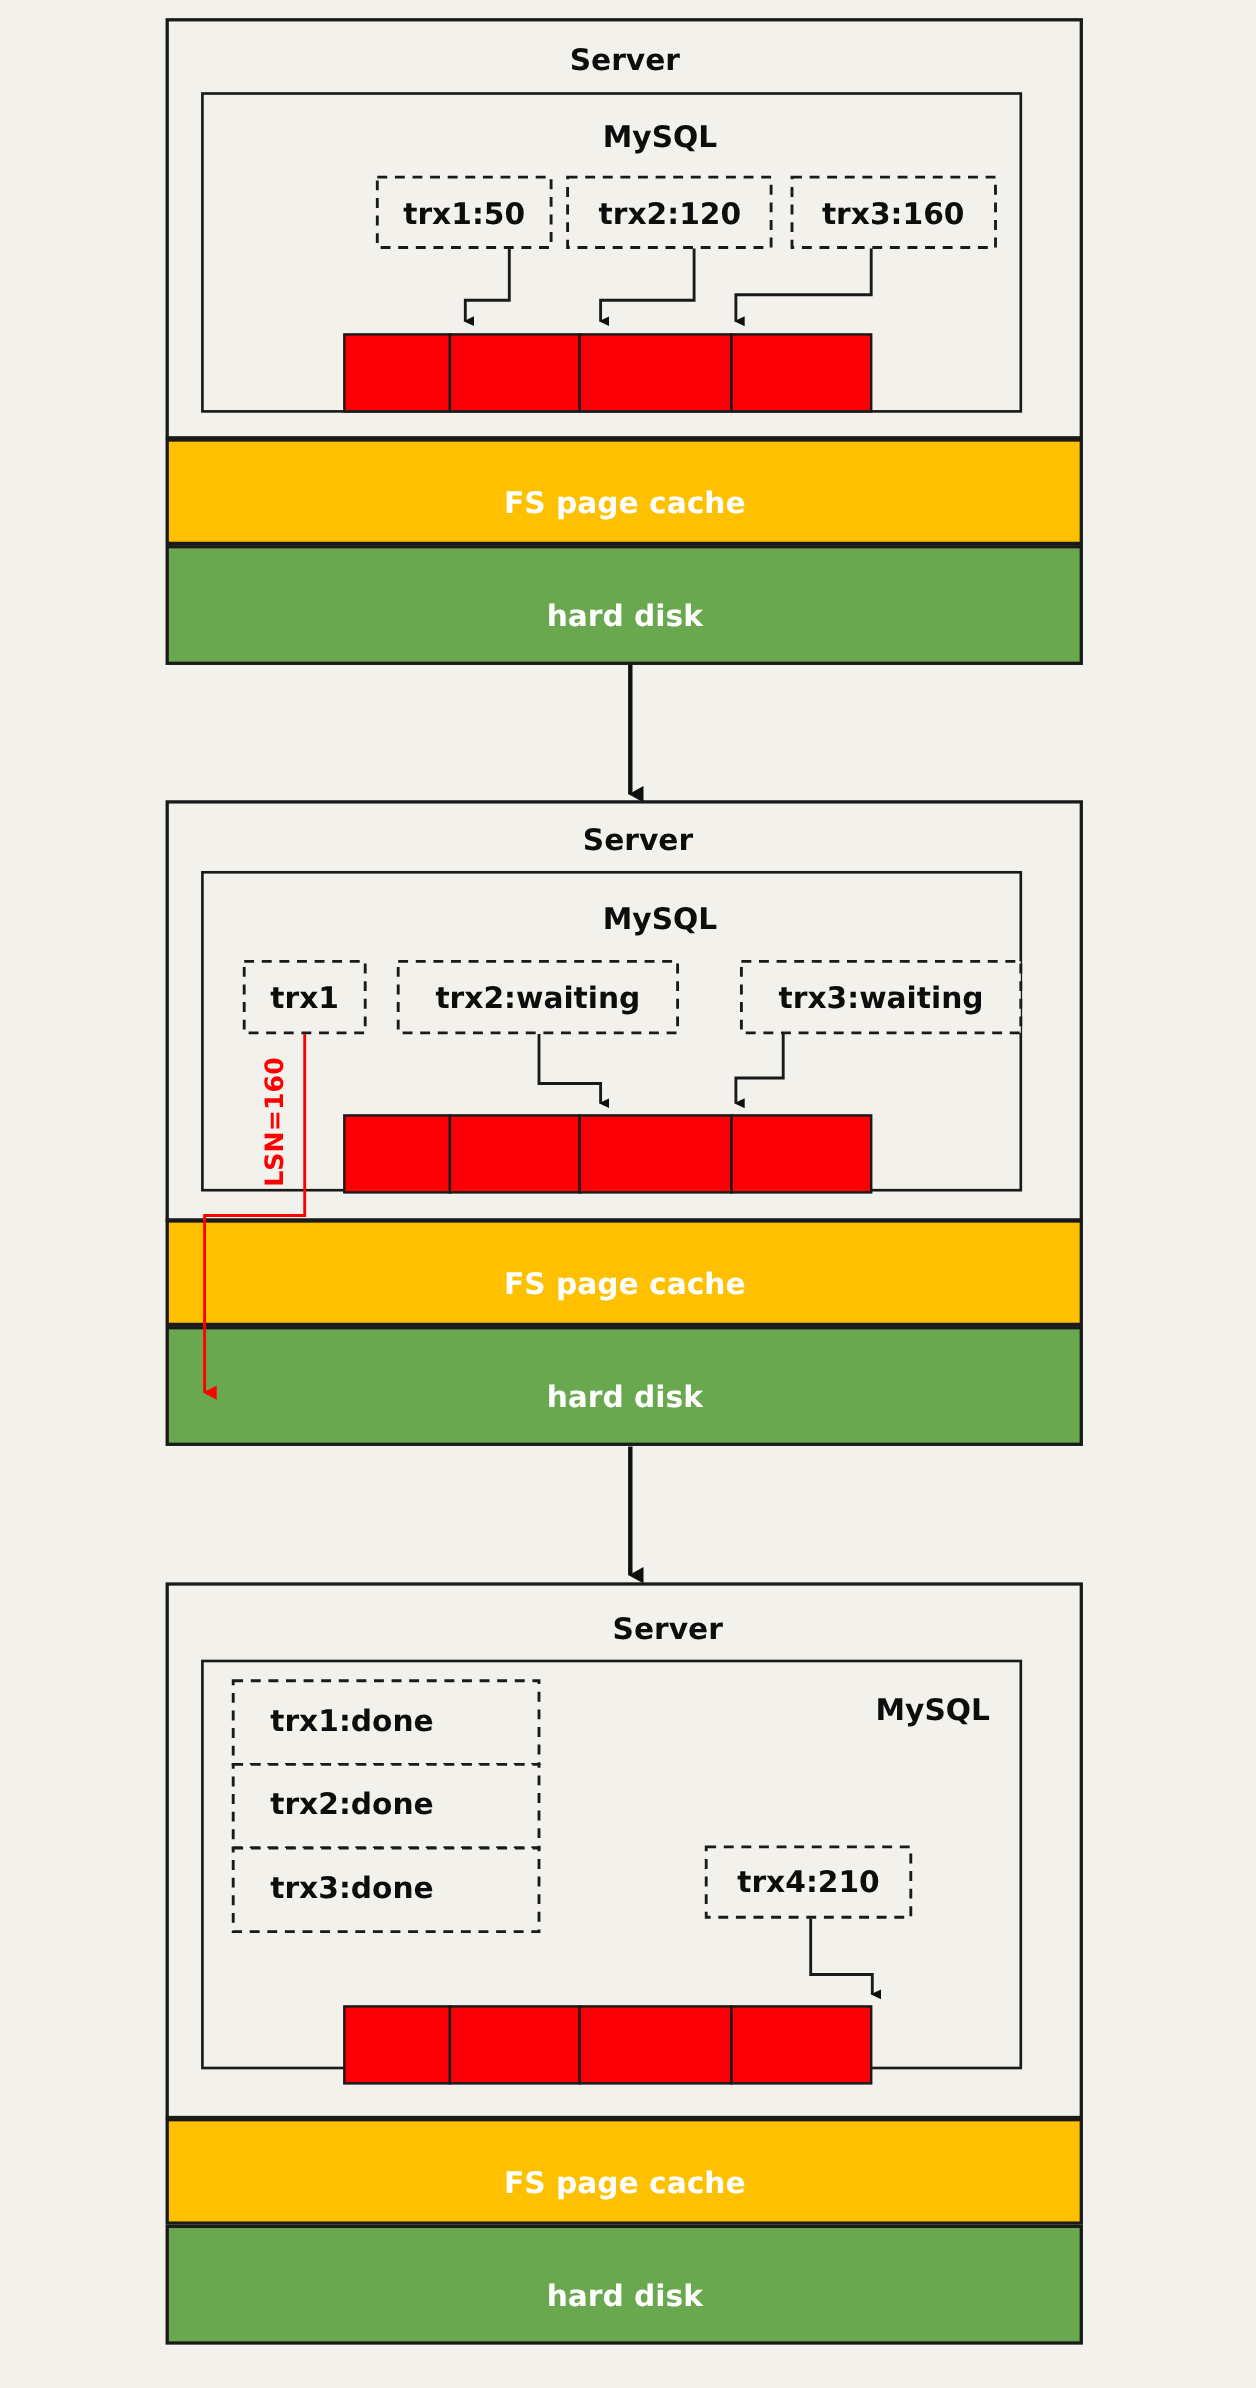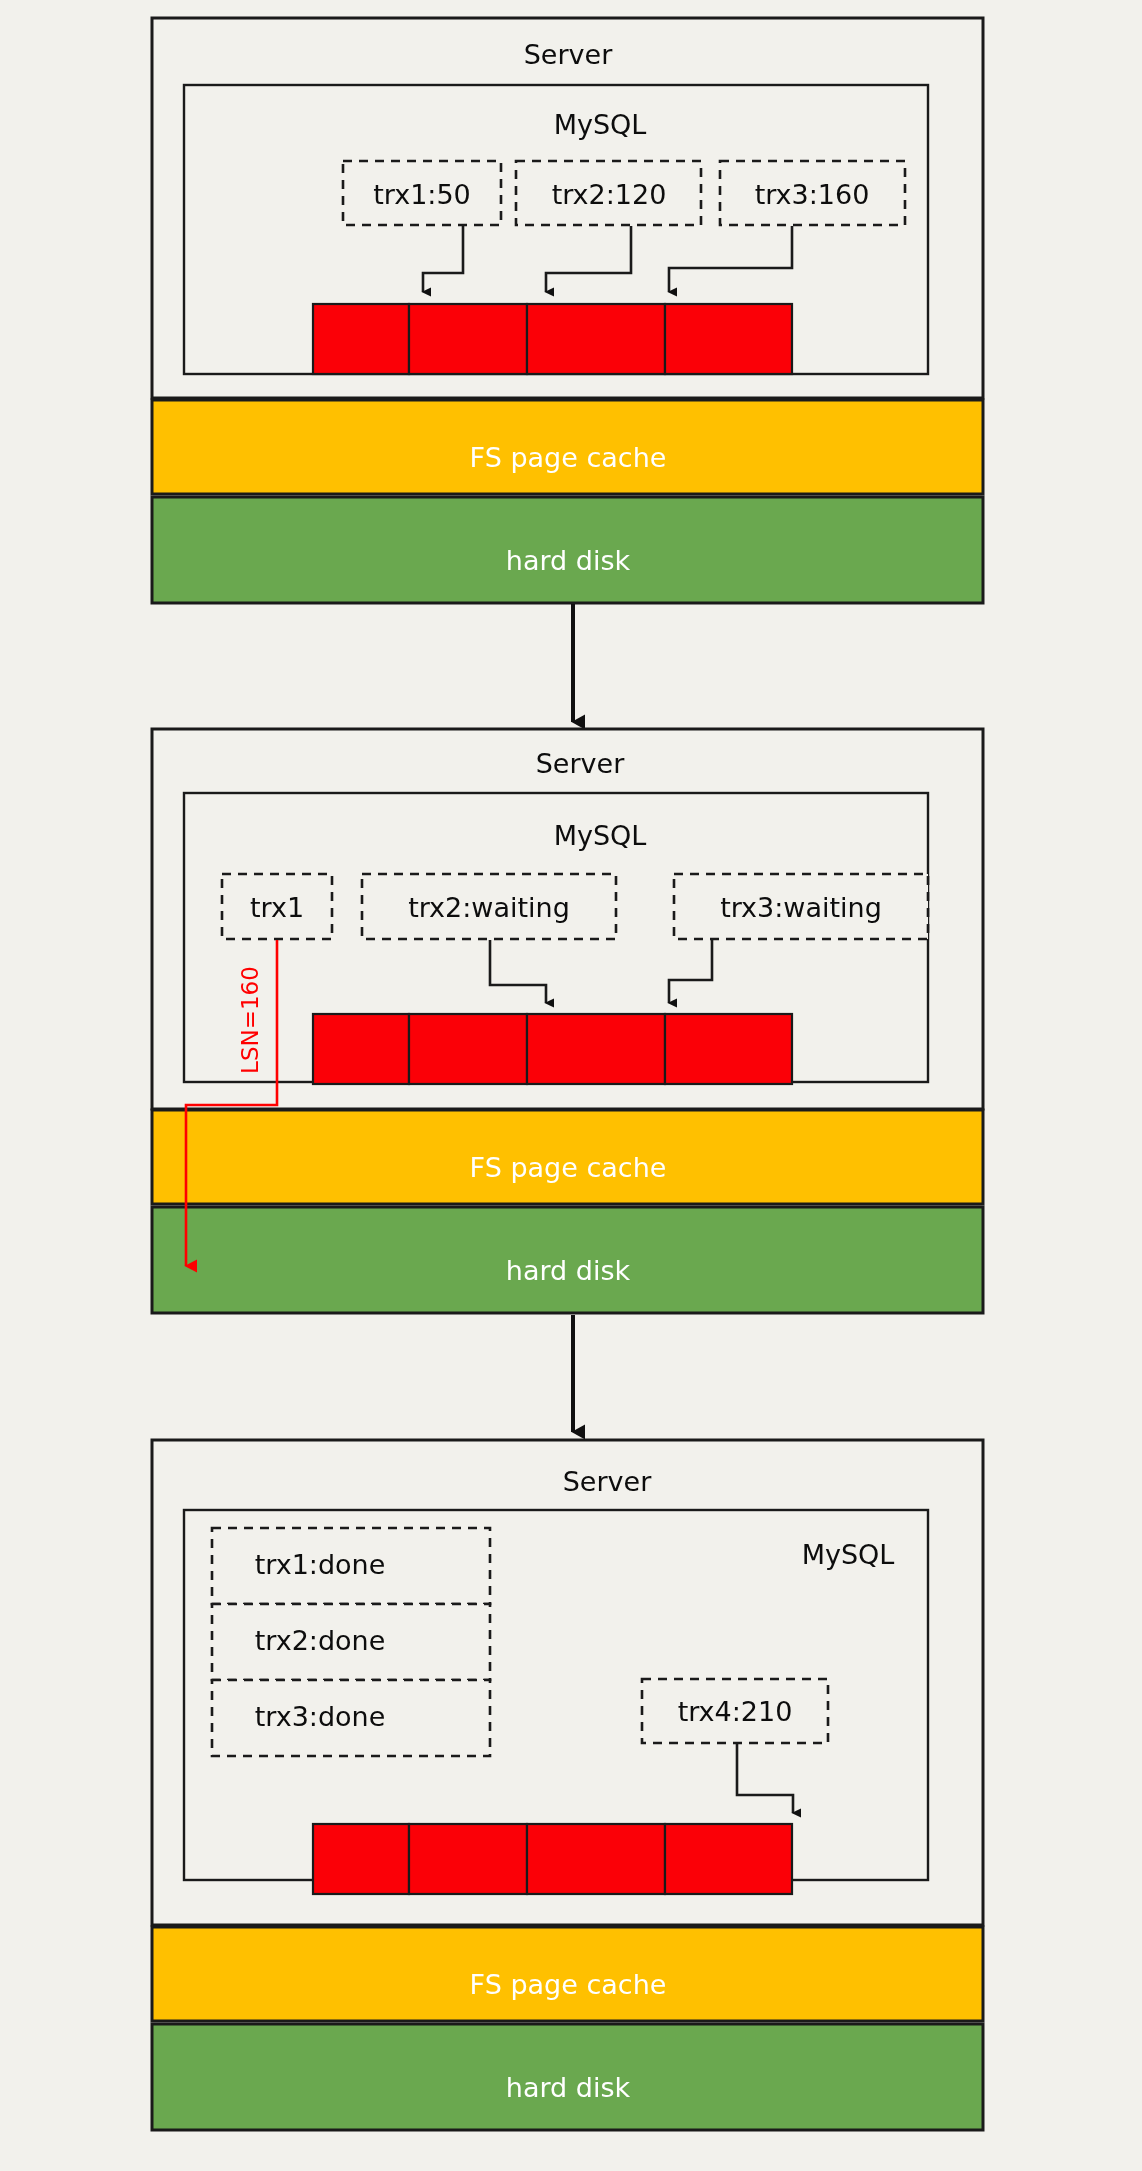--- a/index.html
+++ b/index.html
@@ -11,20 +11,21 @@
     width: 1142px;
     height: 2171px;
     overflow: hidden;
     font-family: "DejaVu Sans", sans-serif;
   }
   #stage {
     position: relative;
     width: 1142px;
     height: 1560px;
     background: #f2f1ec;
+    font-weight: bold;
   }
   svg#diagram {
     position: absolute;
     top: 0; left: 0;
     width: 1142px;
     height: 2171px;
     display: block;
   }
   .lbl {
     font-family: "DejaVu Sans", sans-serif;

